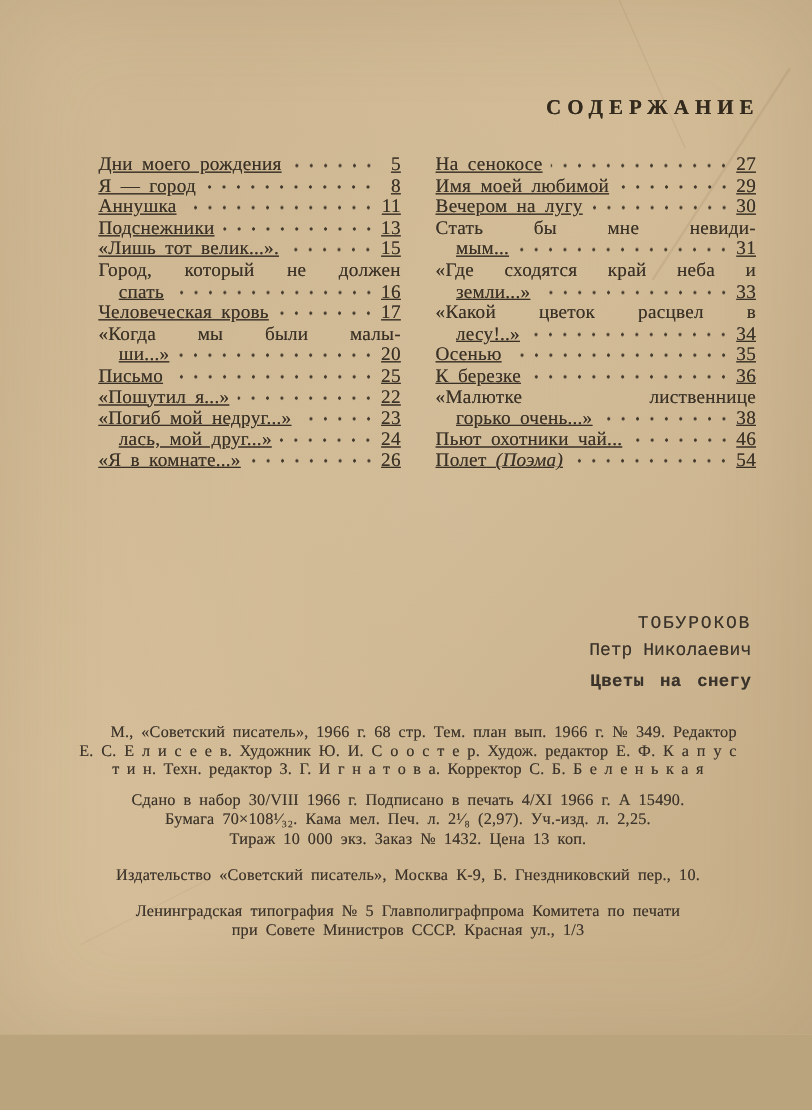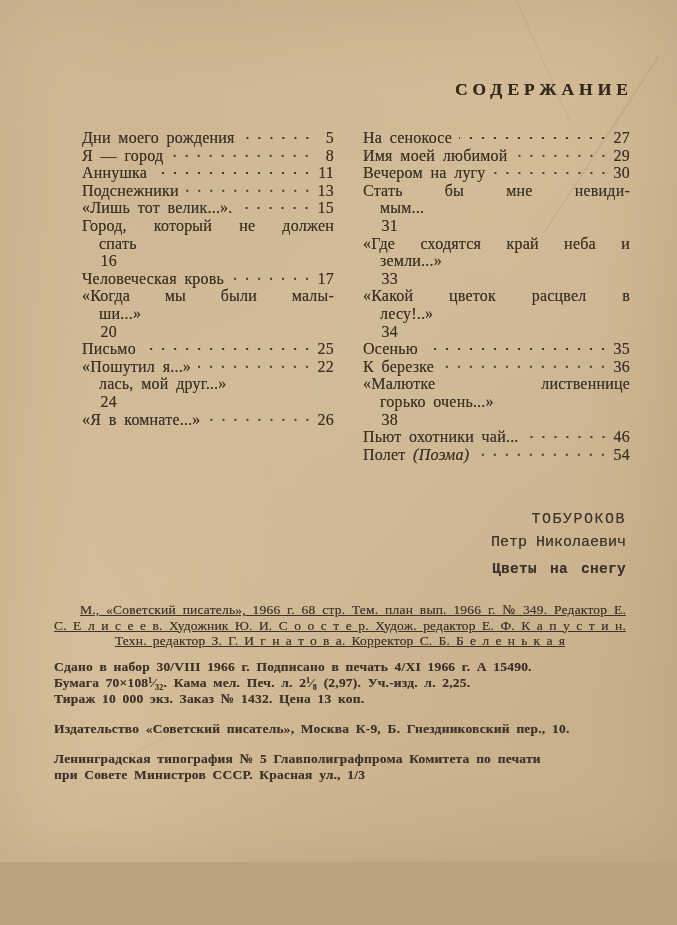--- a/index.html
+++ b/index.html
@@ -30,44 +30,44 @@
 
   .toc{position:absolute;top:129px;left:82px;width:548px;font-size:16px;}
   .col{position:absolute;top:0;}
   .col.left{left:0;width:252px;}
   .col.right{left:281px;width:267px;}
   .toc-line{
     line-height:17.6px;word-spacing:3.5px;letter-spacing:.2px;color:#3a3126;
     text-shadow:0 0 .4px rgba(58,49,38,.65);
   }
   .toc-line.wrap{text-align:justify;text-align-last:justify;}
-  .toc-line.last{display:flex;align-items:baseline;}
-  .toc-line.cont{padding-left:17px;flex-direction:column;}
+  .toc-line.last{display:flex;align-items:baseline;text-decoration:underline;}
+  .toc-line.cont{padding-left:17px;}
   .toc-title{white-space:pre-wrap;}
   .toc-title i{font-style:italic;text-align:center;}
   .leader{
     flex:1 1 auto;align-self:stretch;margin-left:7px;margin-right:3px;
     background-image:radial-gradient(circle, rgba(58,49,38,0.95) 1.15px, transparent 1.5px);
     background-size:12px 17.6px;background-repeat:repeat-x;background-position:right 62%;
     min-width:8px;
   }
   .toc-page{text-align:right;min-width:18px;}
 
   .imprint{position:absolute;left:54px;top:508px;width:572px;color:#3c332a;
     text-shadow:0 0 .4px rgba(60,51,42,.55);}
   .author{text-align:right;font-family:Liberation Mono, monospace;
     font-size:15px;line-height:23px;color:#3a332b;}
   .author .surname{letter-spacing:1.5px;}
   .booktitle{font-weight:bold;font-size:14.5px;margin-top:4px;word-spacing:4px;letter-spacing:.3px;}
   .edition{
-    margin:21px 0 0;font-size:13.5px;line-height:15.6px;
-    text-align:justify;text-align-last:center;text-indent:26px;word-spacing:2.5px;letter-spacing:.2px;text-decoration:underline;
-  }
-  .centered-lines{margin-top:10px;font-size:13.5px;line-height:16.2px;
-    word-spacing:3px;letter-spacing:.2px;font-weight:bold;}
+    margin:21px 12px 0;font-size:13.5px;line-height:15.6px;
+    text-align:justify;text-align-last:center;text-indent:26px;word-spacing:2.5px;letter-spacing:.2px;
+  }
+  .centered-lines{margin-top:10px;font-size:13.5px;line-height:16.2px;text-align:center;
+    word-spacing:3px;letter-spacing:.2px;}
   .centered-lines.publisher{margin-top:14px;}
   .centered-lines.printer{margin-top:13px;}
 </style>
 </head>
 <body>
 
 <div class="paper">
   <div class="crease c1"></div>
   <div class="crease c2"></div>
   <div class="crease c3"></div>
@@ -139,20 +139,27 @@
             <span class="toc-title">Письмо</span>
             <span class="leader"></span>
             <span class="toc-page">25</span>
           </div>
         </div>
         <div class="toc-entry">
           <div class="toc-line last">
             <span class="toc-title">«Пошутил я...»</span>
             <span class="leader"></span>
             <span class="toc-page">22</span>
+          </div>
+        </div>
+        <div class="toc-entry">
+          <div class="toc-line last">
+            <span class="toc-title">«Погиб мой недруг...»</span>
+            <span class="leader"></span>
+            <span class="toc-page">23</span>
           </div>
         </div>
         <div class="toc-entry">
           <div class="toc-line last cont">
             <span class="toc-title">лась, мой друг...»</span>
             <span class="leader"></span>
             <span class="toc-page">24</span>
           </div>
         </div>
         <div class="toc-entry">

